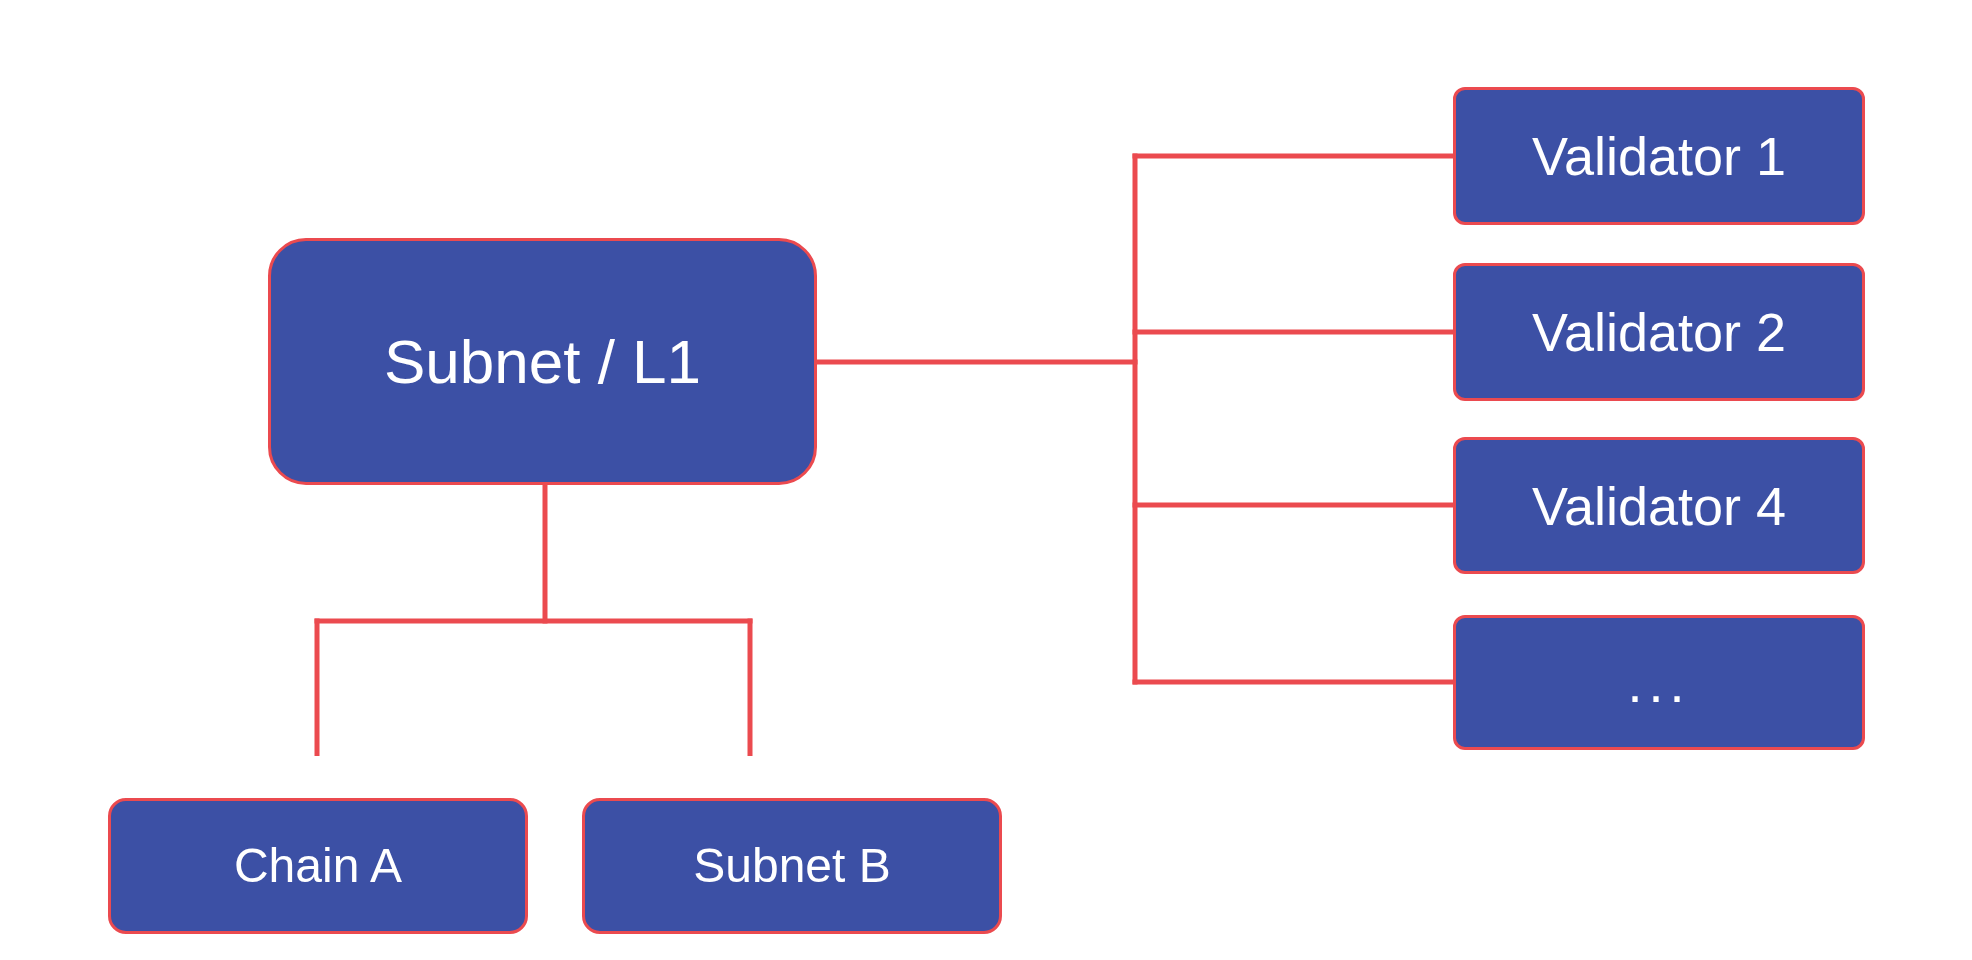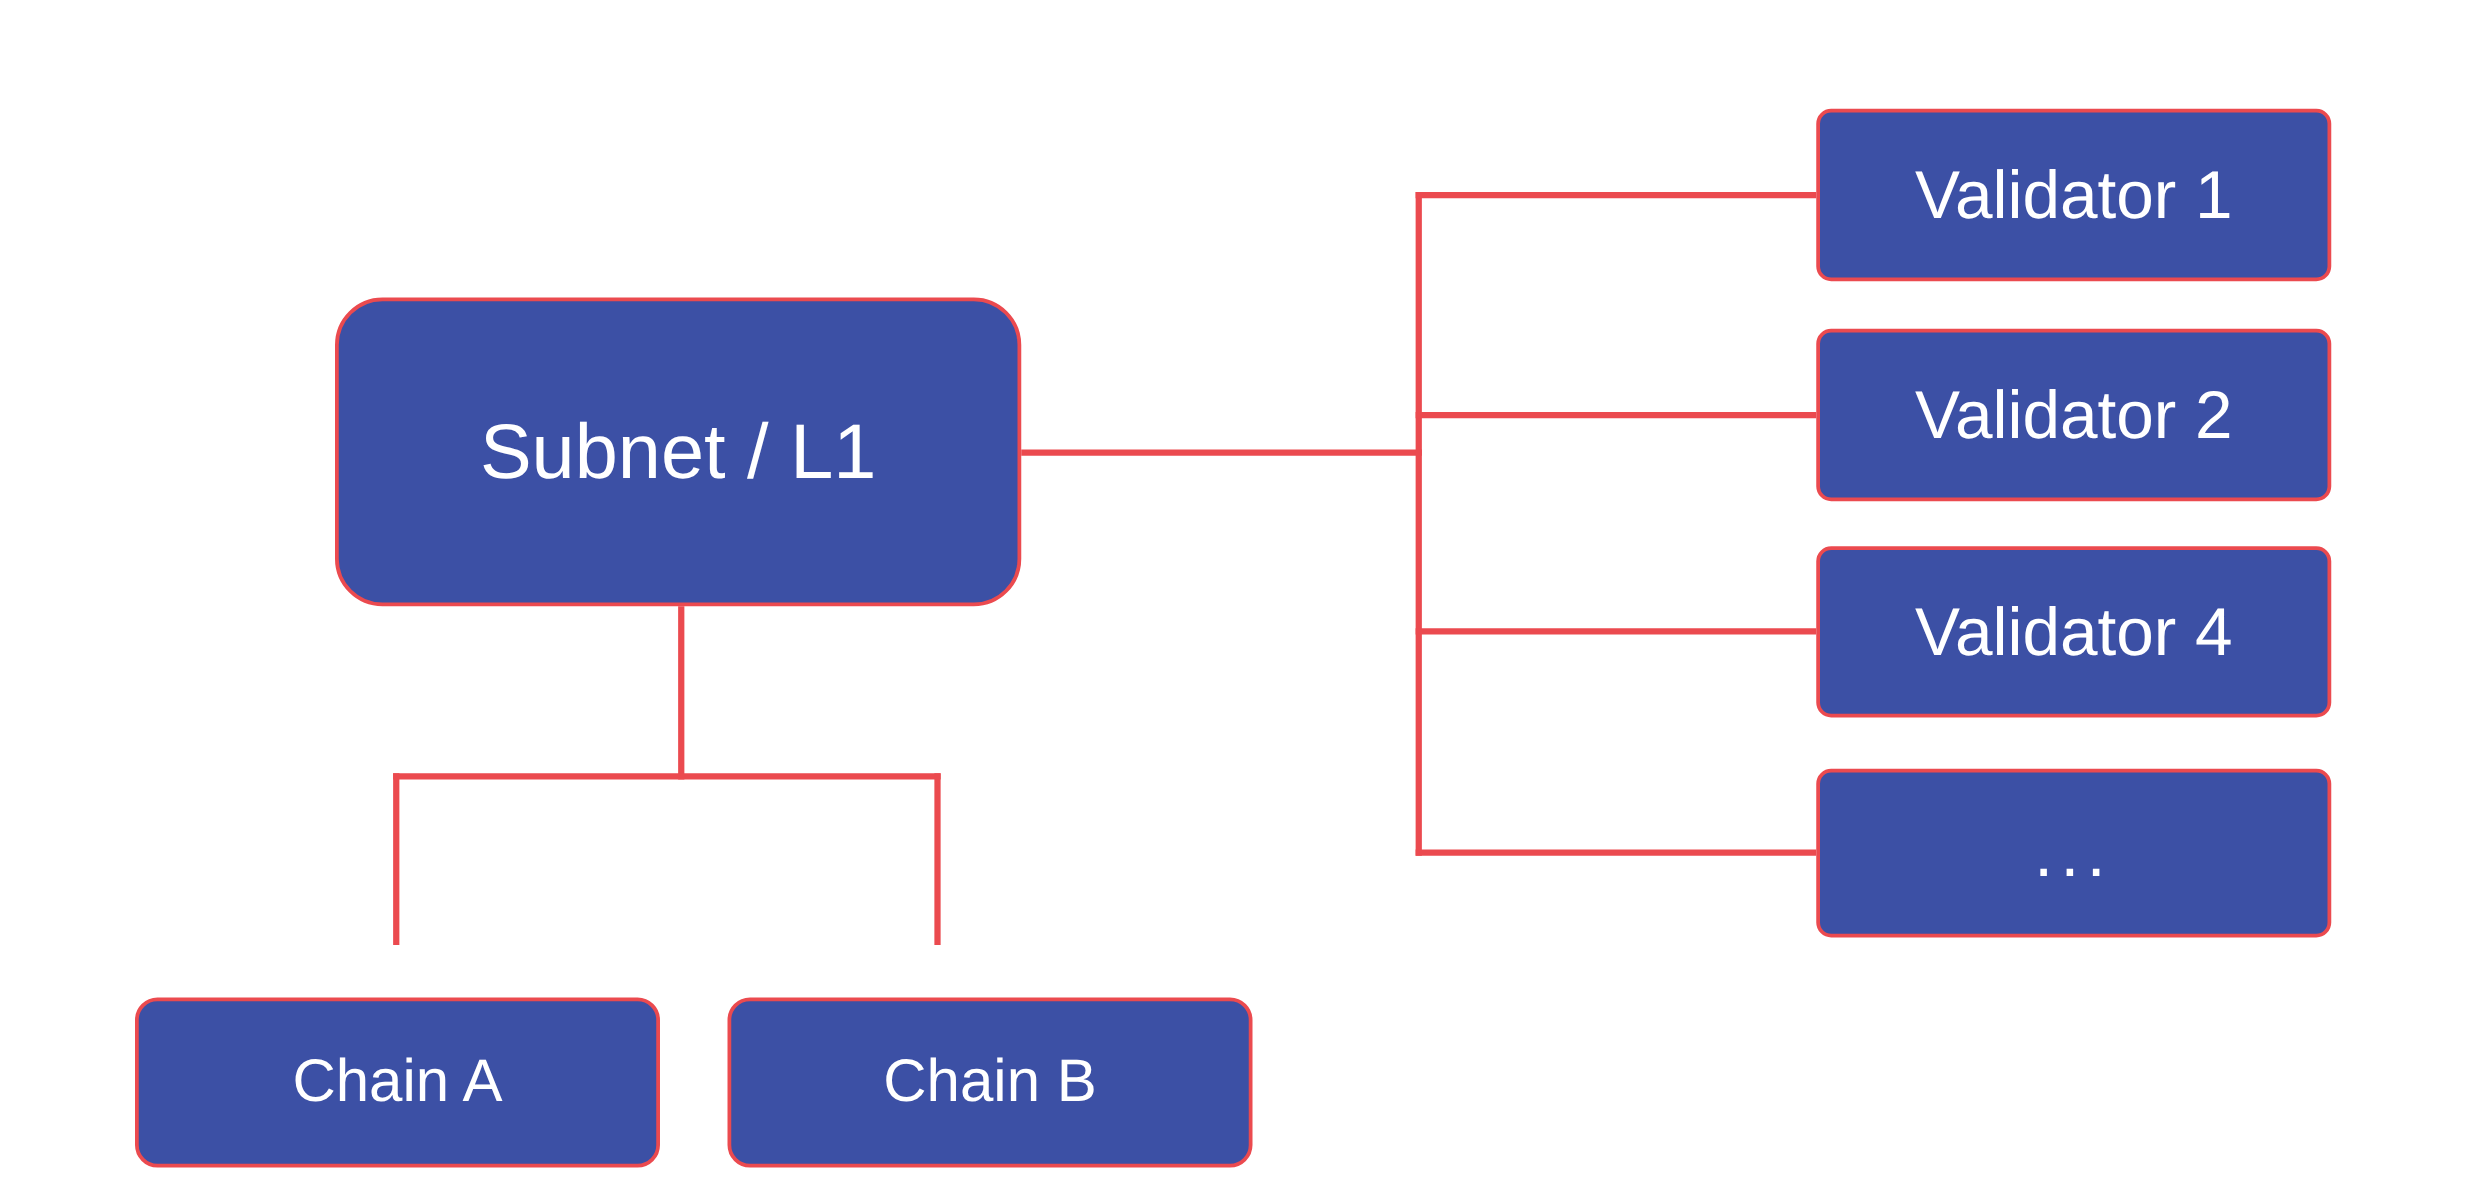--- a/index.html
+++ b/index.html
@@ -91,21 +91,21 @@
 
   <div class="node node-subnet">
     <span>Subnet / L1</span>
   </div>
 
   <div class="node node-chain node-chain-a">
     <span>Chain A</span>
   </div>
 
   <div class="node node-chain node-chain-b">
-    <span>Chain B</span>
+    <span>Subnet B</span>
   </div>
 
   <div class="node node-validator node-validator-1">
     <span>Validator 1</span>
   </div>
 
   <div class="node node-validator node-validator-2">
     <span>Validator 2</span>
   </div>
 

